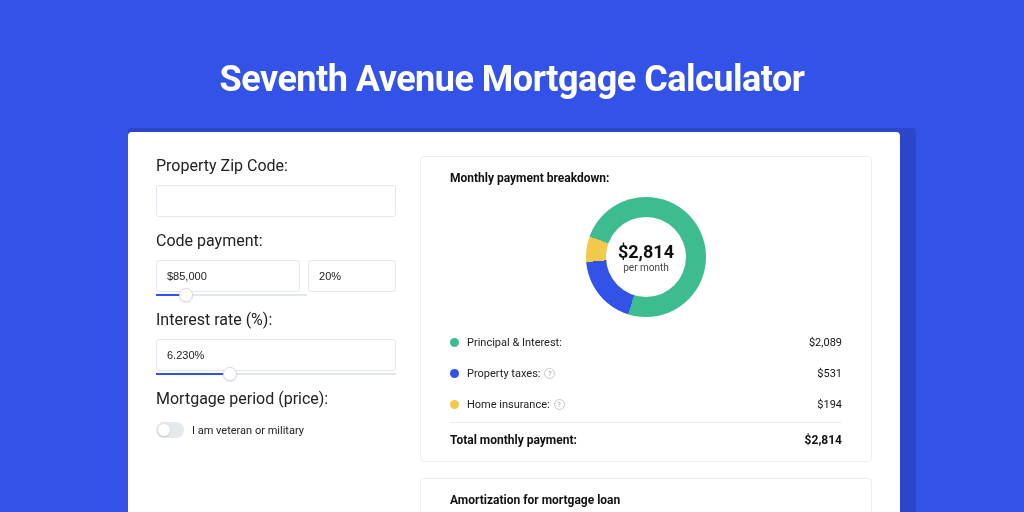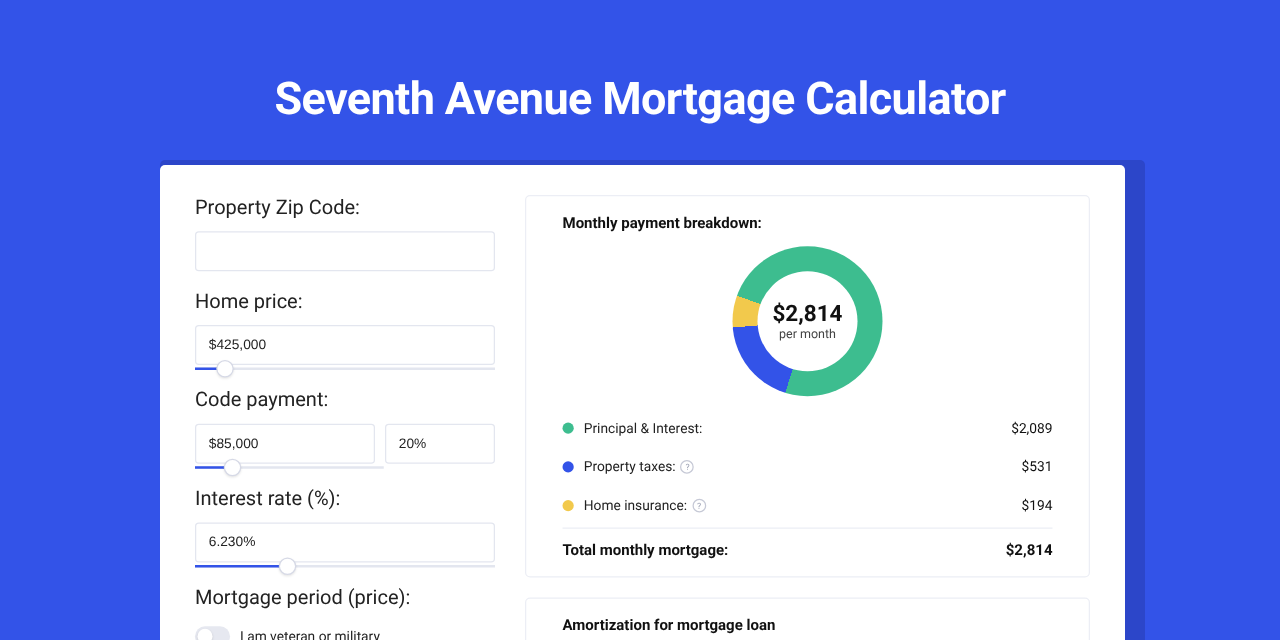--- a/index.html
+++ b/index.html
@@ -65,28 +65,20 @@
 
 <div class="card">
 
   <div class="left-col">
 
     <div class="field-group">
       <label class="field-label">Property Zip Code:</label>
       <input class="text-input" type="text" value="" style="">
     </div>
 
-    <div class="field-group">
-      <label class="field-label">Home price:</label>
-      <input class="text-input" type="text" value="$425,000" style="">
-      <div class="slider-track">
-        <div class="slider-fill" id="hp-fill" style="width: 10%;"></div>
-        <div class="slider-thumb" id="hp-thumb" style="left: 10%;"></div>
-      </div>
-    </div>
 
     <div class="field-group">
       <label class="field-label">Code payment:</label>
       <div class="double-row">
         <input class="text-input" type="text" value="$85,000" style="">
         <input class="text-input" type="text" value="20%" style="">
       </div>
       <div class="slider-track" style="width:63%;">
         <div class="slider-fill" id="dp-fill" style="width: 20%;"></div>
         <div class="slider-thumb" id="dp-thumb" style="left: 20%;"></div>
@@ -146,21 +138,21 @@
             <span class="legend-dot dot-yellow"></span>
             <span class="legend-label">
               <span>Home insurance:</span>
               <span class="help-icon">?</span>
             </span>
             <span class="legend-val">$194</span>
           </div>
         </div>
 
       <div class="total-row">
-        <span>Total monthly mortgage:</span>
+        <span>Total monthly payment:</span>
         <span>$2,814</span>
       </div>
     </div>
 
     <div class="panel" style="padding-bottom:40px;">
       <div class="amort-title">Amortization for mortgage loan</div>
 
     </div>
 
   </div>

